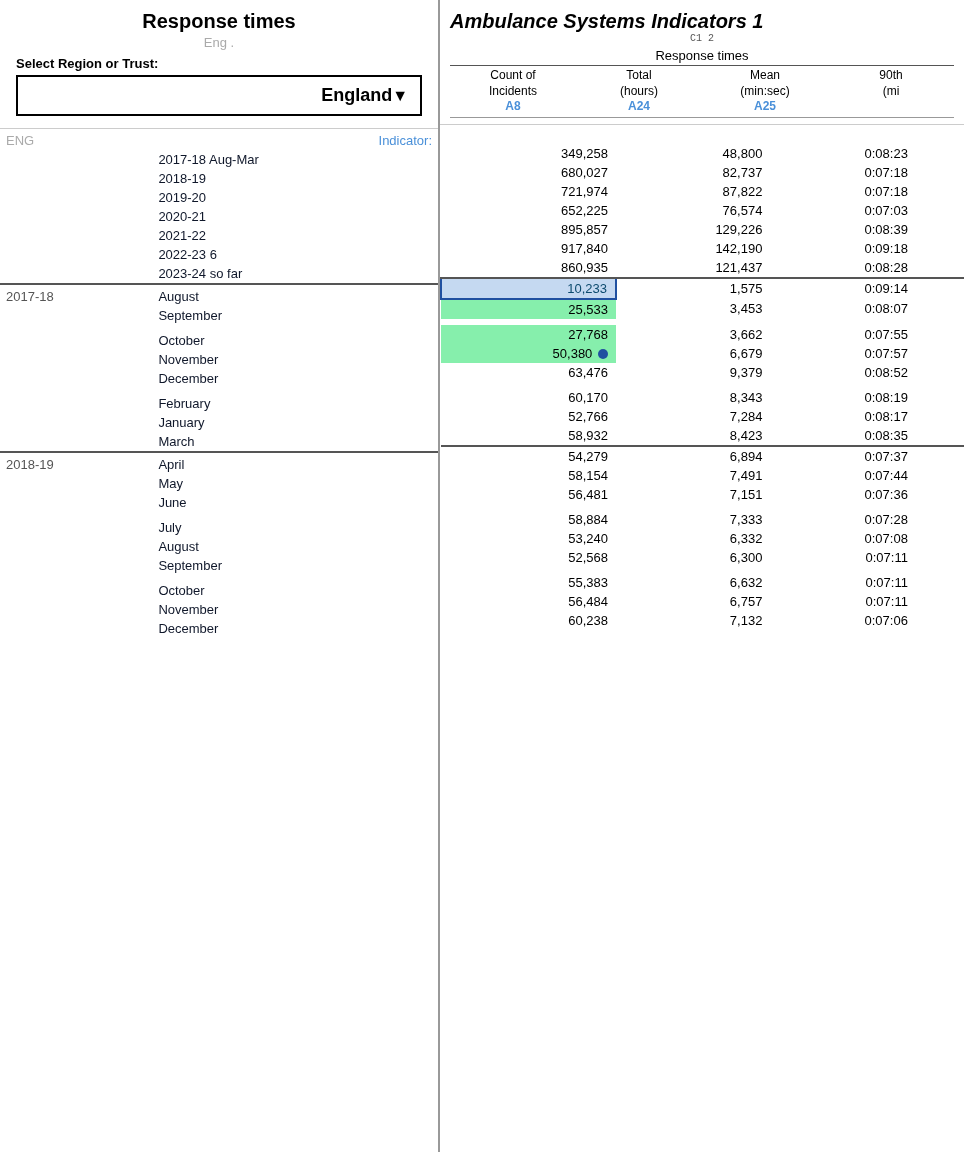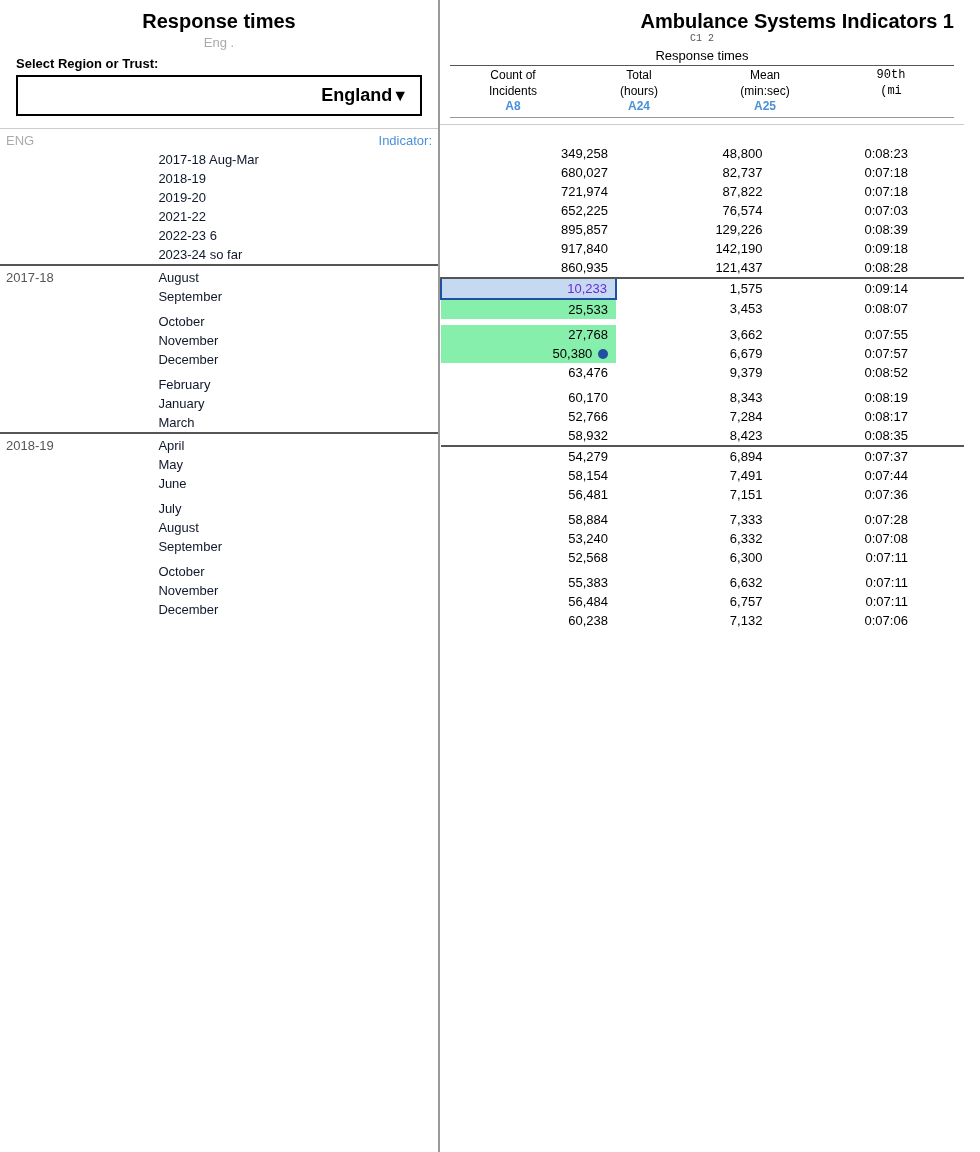--- a/index.html
+++ b/index.html
@@ -95,21 +95,22 @@
       flex: 1;
       overflow: hidden;
     }
     .right-header {
       padding: 10px 10px 4px 10px;
       border-bottom: 1px solid #ccc;
     }
     .right-main-title {
       font-size: 20px;
       font-weight: bold;
-      text-align: right;
+      text-align: left;
+      font-style: italic;
     }
     .right-sub {
       text-align: center;
       font-size: 10px;
       color: #555;
       margin-bottom: 4px;
       font-family: Liberation Mono, monospace;
     }
     
     .right-table {
@@ -118,21 +119,21 @@
     }
     .right-table td {
       text-align: right;
       padding: 2px 8px;
       font-size: 13px;
       vertical-align: top;
     }
     .selected-cell {
       background: #c5d9f1;
       border: 2px solid #2050a0 !important;
-      color: #6d28d9;
+      color: #0c4a6e;
     }
     .selected-range {
       background: #86efac;
     }
     .dot-marker {
       display: inline-block;
       width: 10px;
       height: 10px;
       background: #2050a0;
       border-radius: 50%;
@@ -177,20 +178,24 @@
         <tr>
           <td class="year-cell"></td>
           <td class="month-cell">2018-19</td>
         </tr>
         <tr>
           <td class="year-cell"></td>
           <td class="month-cell">2019-20</td>
         </tr>
         <tr>
           <td class="year-cell"></td>
+          <td class="month-cell">2020-21</td>
+        </tr>
+        <tr>
+          <td class="year-cell"></td>
           <td class="month-cell">2021-22</td>
         </tr>
         <tr>
           <td class="year-cell"></td>
           <td class="month-cell">2022-23 6</td>
         </tr>
         <tr style="border-bottom:2px solid #555;">
           <td class="year-cell" style="border-bottom:2px solid #555;"></td>
           <td class="month-cell" style="border-bottom:2px solid #555;">2023-24 so far</td>
         </tr>
@@ -301,21 +306,21 @@
           <div style="flex:1; text-align:center; font-size:12px; line-height:1.3;">
             <div>Total<br>(hours)</div>
             <div style="color:#4a90d9; font-weight:bold;">A24</div>
           </div>
 
           <div style="flex:1; text-align:center; font-size:12px; line-height:1.3;">
             <div>Mean<br>(min:sec)</div>
             <div style="color:#4a90d9; font-weight:bold;">A25</div>
           </div>
 
-          <div style="flex:1; text-align:center; font-size:12px; line-height:1.3;font-family:Liberation Mono, monospace;">
+          <div style="flex:1; text-align:center; font-size:12px; line-height:1.3;">
             <div>90th<br>(mi</div>
             <div style="color:#4a90d9; font-weight:bold;">&nbsp;</div>
           </div>
         </div>
       </div>
     </div>
 
     <table class="right-table">
       <tbody>
 

